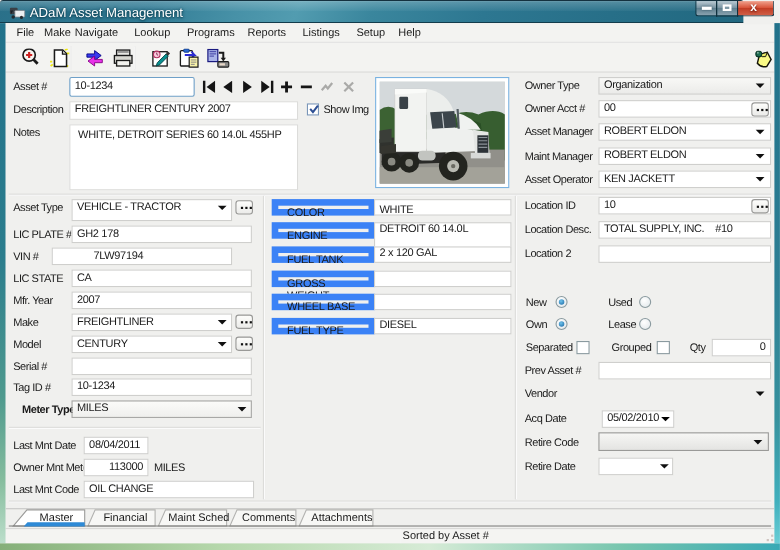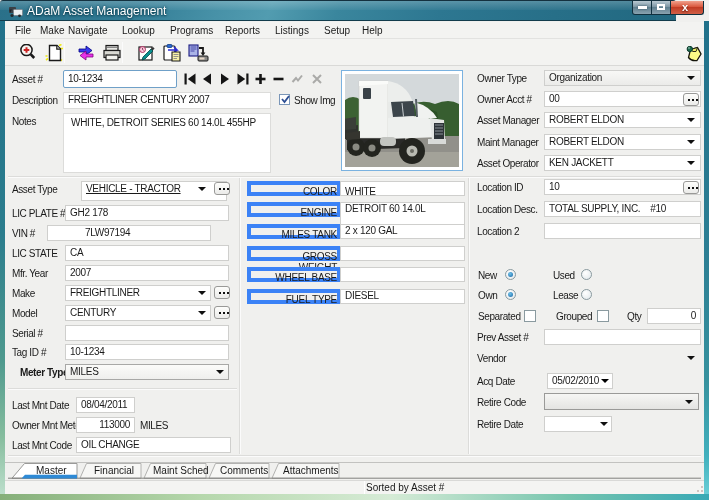--- a/index.html
+++ b/index.html
@@ -29,21 +29,21 @@
 .tbicon { position:absolute; top:5px; }
 
 #client { position:absolute; left:5px; top:67px; width:699px; height:413px; background:#f0f0ee; }
 .lbl { position:absolute; font-size:10px; letter-spacing:-0.4px; color:#1a1a1a; white-space:nowrap; }
 .inp { position:absolute; background:#fff; border:1px solid #cfcfcd; font-size:10px; letter-spacing:-0.3px; color:#1a1a1a; padding:1px 0 0 4px; white-space:nowrap; overflow:hidden; }
 .cmb { position:absolute; background:#fff; border:1px solid #cfcfcd; font-size:10px; letter-spacing:-0.3px; color:#1a1a1a; padding:1px 0 0 4px; white-space:nowrap; overflow:hidden; }
 .arrow { position:absolute; width:0; height:0; border-left:4px solid transparent; border-right:4px solid transparent; border-top:4px solid #101010; }
 .dots { position:absolute; width:16px; height:13px; background:linear-gradient(180deg,#fdfdfb,#ebebe9); border:1px solid #999997; border-radius:3px; }
 .dots:after { content:''; position:absolute; left:3.5px; top:5px; width:2px; height:2px; background:#111; box-shadow:4px 0 #111, 8px 0 #111; }
 .groove { position:absolute; background:#dcdcda; }
-.gridlbl { position:absolute; background:#f0f0ee; border:4px solid #3b82f6; font-size:10px; letter-spacing:-0.3px; color:#1a1a1a; padding:1px 0 0 20px;text-align:right; }
+.gridlbl { position:absolute; background:#f0f0ee; border:6px solid #3b82f6; font-size:10px; letter-spacing:-0.3px; color:#1a1a1a; padding:1px 0 0 8px; }
 
 .radio { position:absolute; width:11px; height:11px; border-radius:50%; border:1px solid #8a9a9f; background:radial-gradient(circle at 40% 35%,#fff, #dfe6e9); }
 .radio.sel:after { content:""; position:absolute; left:2px; top:2px; width:5px; height:5px; border-radius:50%; background:radial-gradient(circle at 40% 35%,#6fc2ea,#1765a3); }
 .chk { position:absolute; width:12px; height:12px; border:1px solid #8a9a9f; background:#fff; }
 
 #tabbar { position:absolute; left:5px; top:455px; width:699px; height:25px; }
 
 #statusbar { position:absolute; left:5px; top:480px; width:699px; height:14px; background:#f4f4f2; border-top:1px solid #d9d9d7; font-size:10px; color:#1a1a1a; }
 
 #bleft { position:absolute; left:0; top:21px; width:5px; height:473px; background:linear-gradient(180deg,#21718a,#2b7d8d 45%,#4f9a8e 72%,#86bd9e 88%,#bcdecb); }
@@ -228,21 +228,21 @@
     <div class="cmb" style="left:544px;top:155px;width:157px;height:16px;">KEN JACKETT</div>
     <div class="arrow" style="left:687px;top:161px;"></div>
 
     <div class="groove" style="left:8px;top:176px;width:693px;height:2px;border-bottom:1px solid #fbfbfb;"></div>
     <div class="groove" style="left:239px;top:178px;width:2px;height:276px;border-right:1px solid #fbfbfb;"></div>
     <div class="groove" style="left:468px;top:178px;width:2px;height:276px;border-right:1px solid #fbfbfb;"></div>
     <div class="groove" style="left:8px;top:388px;width:229px;height:2px;border-bottom:1px solid #fbfbfb;"></div>
     <div class="groove" style="left:8px;top:455px;width:693px;height:2px;border-bottom:1px solid #fbfbfb;"></div>
 
     <div class="lbl" style="left:12px;top:184px;">Asset Type</div>
-    <div class="cmb" style="left:81px;top:181px;width:146px;height:20px;text-decoration:underline;">VEHICLE - TRACTOR</div>
+    <div class="cmb" style="left:65px;top:181px;width:146px;height:20px;">VEHICLE - TRACTOR</div>
     <div class="arrow" style="left:198px;top:187px;"></div>
     <div class="dots" style="left:214px;top:182px;"></div>
     <div class="lbl" style="left:12px;top:208px;">LIC PLATE #</div>
     <div class="inp" style="left:65px;top:205px;width:164px;height:16px;">GH2 178</div>
     <div class="lbl" style="left:12px;top:228px;">VIN #</div>
     <div class="inp" style="left:47px;top:225px;width:164px;height:16px;padding-left:37px;">7LW97194</div>
     <div class="lbl" style="left:12px;top:248px;">LIC STATE</div>
     <div class="inp" style="left:65px;top:245px;width:164px;height:16px;">CA</div>
     <div class="lbl" style="left:12px;top:268px;">Mfr. Year</div>
     <div class="inp" style="left:65px;top:265px;width:164px;height:16px;">2007</div>
@@ -266,21 +266,21 @@
     <div class="lbl" style="left:12px;top:420px;">Owner Mnt Meter</div>
     <div class="inp" style="left:76px;top:417px;width:59px;height:16px;text-align:right;padding-right:4px;">113000</div>
     <div class="lbl" style="left:140px;top:420px;">MILES</div>
     <div class="lbl" style="left:12px;top:440px;">Last Mnt Code</div>
     <div class="inp" style="left:76px;top:437px;width:155px;height:16px;">OIL CHANGE</div>
 
     <div class="gridlbl" style="left:247px;top:181px;width:94px;height:15px;">COLOR</div>
     <div class="inp" style="left:340px;top:181px;width:125px;height:15px;padding-top:4px;">WHITE</div>
     <div class="gridlbl" style="left:247px;top:202px;width:94px;height:15px;">ENGINE</div>
     <div class="inp" style="left:340px;top:202px;width:125px;height:30px;padding-top:0;">DETROIT 60 14.0L</div>
-    <div class="gridlbl" style="left:247px;top:224px;width:94px;height:15px;">MILES TANK</div>
+    <div class="gridlbl" style="left:247px;top:224px;width:94px;height:15px;">FUEL TANK</div>
     <div class="inp" style="left:340px;top:224px;width:125px;height:15px;padding-top:0;">2 x 120 GAL</div>
     <div class="gridlbl" style="left:247px;top:246px;width:94px;height:15px;">GROSS WEIGHT</div>
     <div class="inp" style="left:340px;top:246px;width:125px;height:15px;padding-top:0;"></div>
     <div class="gridlbl" style="left:247px;top:267px;width:94px;height:15px;">WHEEL BASE</div>
     <div class="inp" style="left:340px;top:267px;width:125px;height:15px;padding-top:0;"></div>
     <div class="gridlbl" style="left:247px;top:289px;width:94px;height:15px;">FUEL TYPE</div>
     <div class="inp" style="left:340px;top:289px;width:125px;height:15px;padding-top:0;">DIESEL</div>
 
     <div class="lbl" style="left:477px;top:182px;">Location ID</div>
     <div class="inp" style="left:544px;top:179px;width:157px;height:16px;">10</div>

